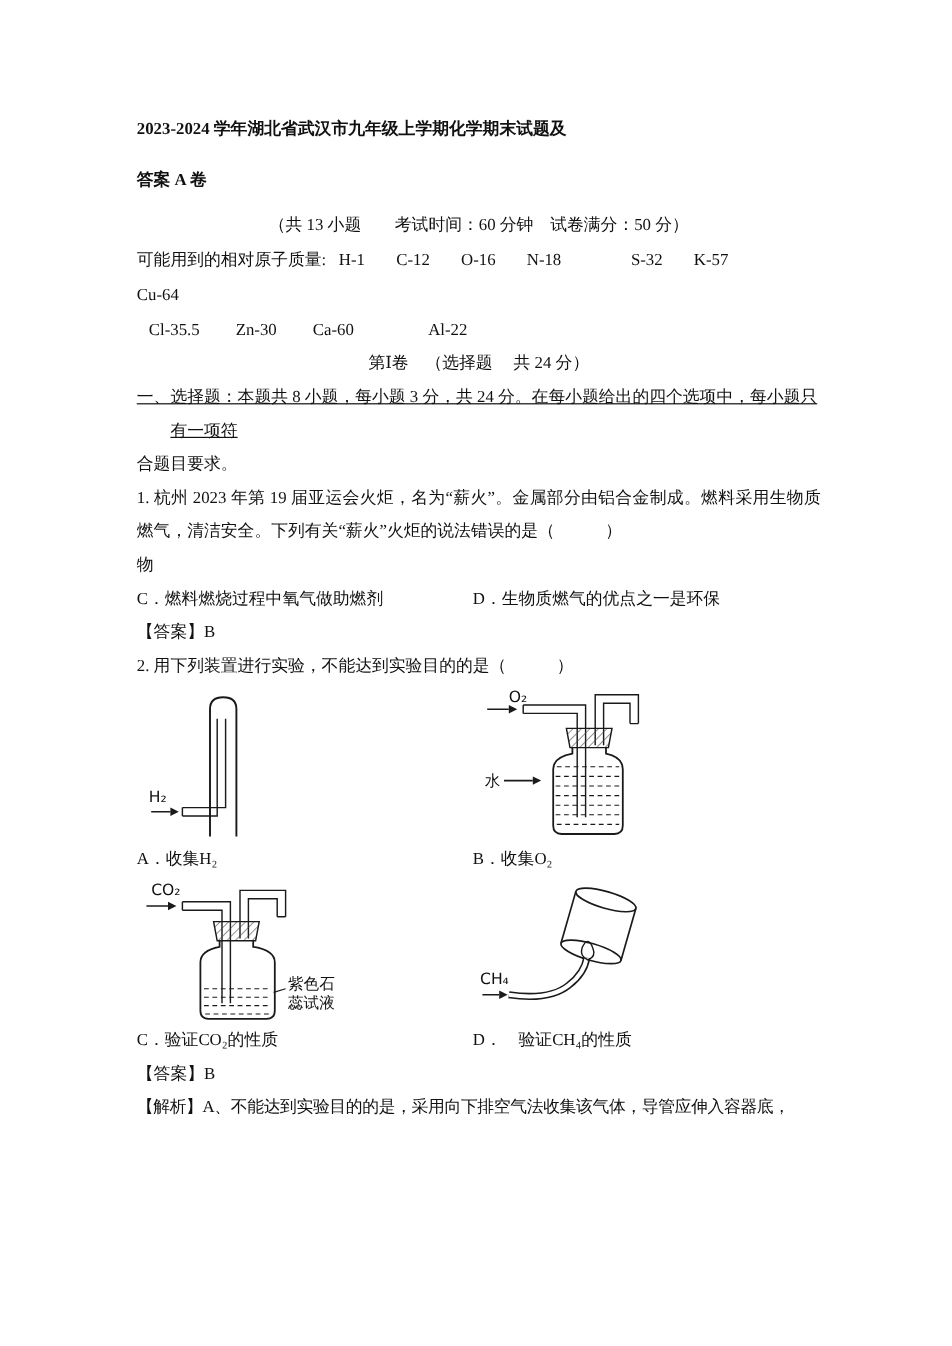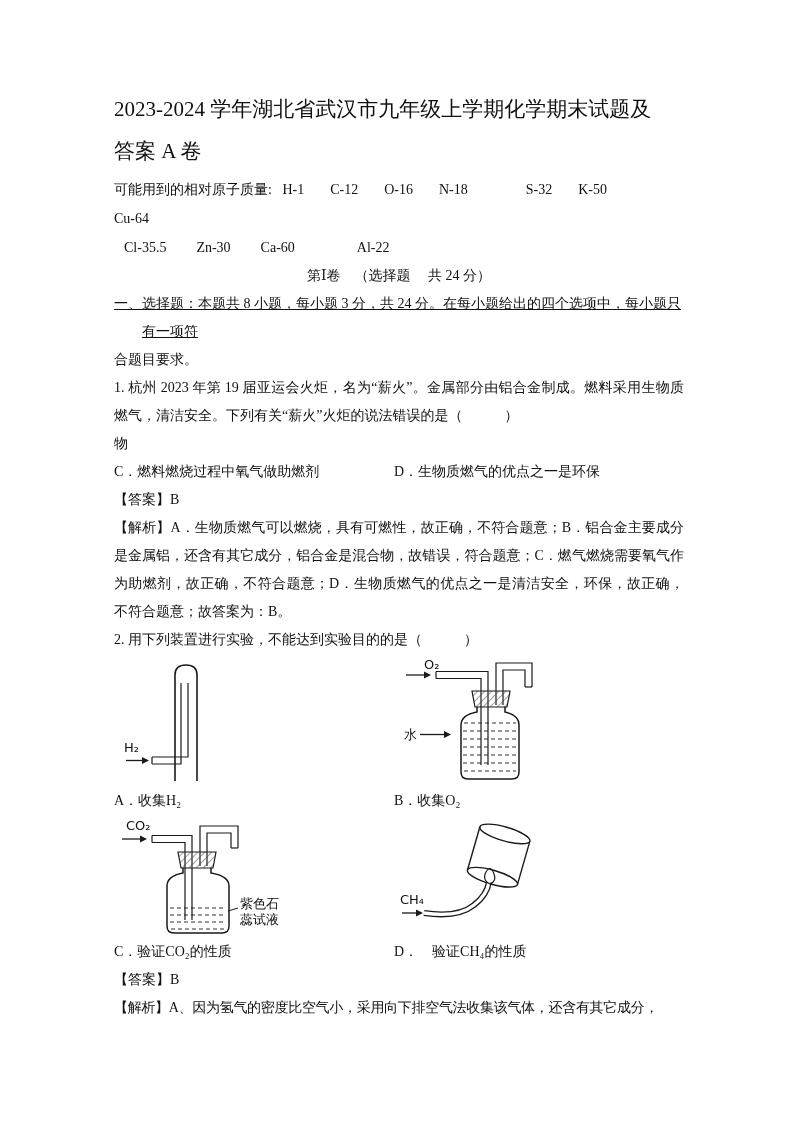--- a/index.html
+++ b/index.html
@@ -6,21 +6,21 @@
   .page{
     position:relative;
     width:793px;height:1122px;
     background:#ffffff;color:#111;
     font-family:"Liberation Serif","DejaVu Serif",serif;
     font-size:14px;line-height:28px;
     padding:88px 109px 30px 114px;
     box-sizing:border-box;overflow:hidden;
   }
   p{margin:0;}
-  .title{font-size:21px;font-weight:normal;line-height:42px;white-space:pre-wrap;margin:0 0 3px 0;}
+  .title{font-size:14px;font-weight:bold;line-height:42px;white-space:pre-wrap;margin:0 0 3px 0;}
   .center{text-align:center;}
   .pre{white-space:pre-wrap;}
   .hang{padding-left:2em;text-indent:-2em;text-decoration:underline;}
   .justify{text-align:justify;}
   .tight{letter-spacing:-0.3px;}
   .mass-line{line-height:29px;}
   .mass-line2{padding-left:10px;}
   .mass-label{margin-right:7px;}
   .mass-item{display:inline-block;margin-right:26px;}
   .mass-line1 .mass-item:nth-child(4){margin-right:58px;}
@@ -37,40 +37,40 @@
   svg path,svg line,svg polyline{stroke-linejoin:miter;}
 </style>
 </head>
 <body>
 
 <div class="page">
 
   <h1 class="title">2023-2024 学年湖北省武汉市九年级上学期化学期末试题及
 答案 A 卷</h1>
 
+  <p class="center pre">（共 13 小题　　考试时间：60 分钟　试卷满分：50 分）</p>
 
   <div>
-    <p class="mass-line mass-line1"><span class="mass-label">可能用到的相对原子质量: </span><span><span class="mass-item">H-1</span><span class="mass-item">C-12</span><span class="mass-item">O-16</span><span class="mass-item">N-18</span><span class="mass-item">S-32</span><span class="mass-item">K-50</span><span class="mass-item">Cu-64</span></span></p>
+    <p class="mass-line mass-line1"><span class="mass-label">可能用到的相对原子质量: </span><span><span class="mass-item">H-1</span><span class="mass-item">C-12</span><span class="mass-item">O-16</span><span class="mass-item">N-18</span><span class="mass-item">S-32</span><span class="mass-item">K-57</span><span class="mass-item">Cu-64</span></span></p>
     <p class="mass-line mass-line2"><span><span class="mass-item">Cl-35.5</span><span class="mass-item">Zn-30</span><span class="mass-item">Ca-60</span><span class="mass-item">Al-22</span></span></p>
   </div>
 
   <p class="center pre">第Ⅰ卷　（选择题　 共 24 分）</p>
 
   <p class="hang">一、选择题：本题共 8 小题，每小题 3 分，共 24 分。在每小题给出的四个选项中，每小题只有一项符</p>
   <p>合题目要求。</p>
 
   <section>
     <p class="pre justify">1. 杭州 2023 年第 19 届亚运会火炬，名为“薪火”。金属部分由铝合金制成。燃料采用生物质燃气，清洁安全。下列有关“薪火”火炬的说法错误的是（　　　）</p>
     <p>物</p>
     <div class="opt-row">
       <span class="opt colA">C．燃料燃烧过程中氧气做助燃剂</span>
       <span class="opt">D．生物质燃气的优点之一是环保</span>
     </div>
     <p>【答案】B</p>
-    <p class="justify">【解析】A．生物质燃气可以燃烧，具有可燃性，故正确，不符合题意；B．铝合金主要成分是金属铝，还含有其它成分，铝合金是混合物，故错误，符合题意；C．燃气燃烧需要氧气作为助燃剂，故正确，不符合题意；D．生物质燃气的优点之一是清洁安全，环保，故正确，不符合题意；故答案为：B。</p>
   </section>
 
   <section>
     <p class="pre">2. 用下列装置进行实验，不能达到实验目的的是（　　　）</p>
 
     <div class="diagram-row">
       <div class="dcolA">
         <svg class="diag-svg" width="140" height="128" viewBox="0 0 140 128">
           <path d="M57 124 L57 18 Q57 8 68 8 Q79 8 79 18 L79 124" fill="none" stroke="#1a1a1a" stroke-width="1.6"></path>
           <g>
@@ -174,16 +174,16 @@
         </svg>
       </div>
     </div>
 
     <div class="opt-row">
       <span class="opt colA">C．验证CO₂的性质</span>
       <span class="opt">D．　验证CH₄的性质</span>
     </div>
 
     <p>【答案】B</p>
-    <p class="tight">【解析】A、因为氢气的密度比空气小，采用向下排空气法收集该气体，还含有其它成分，</p>
+    <p class="tight">【解析】A、不能达到实验目的的是，采用向下排空气法收集该气体，导管应伸入容器底，</p>
   </section>
 
 </div>
 
 </body></html>

